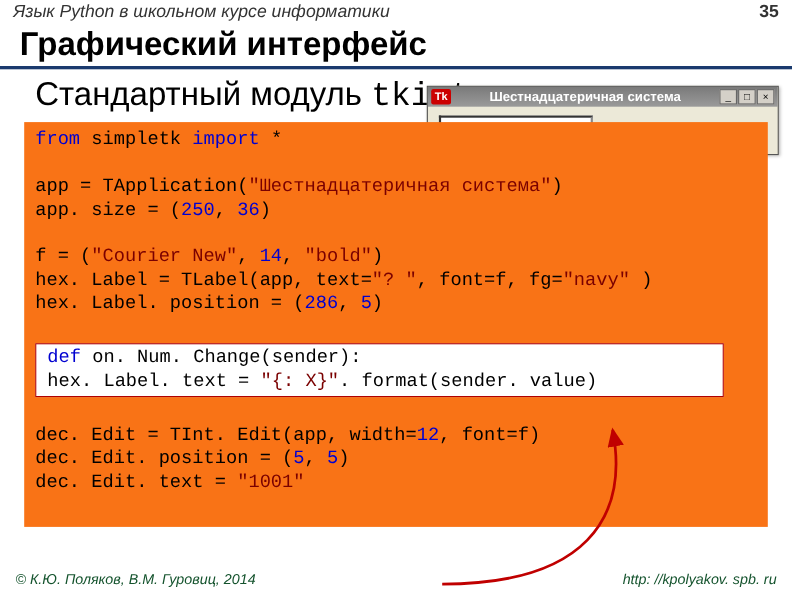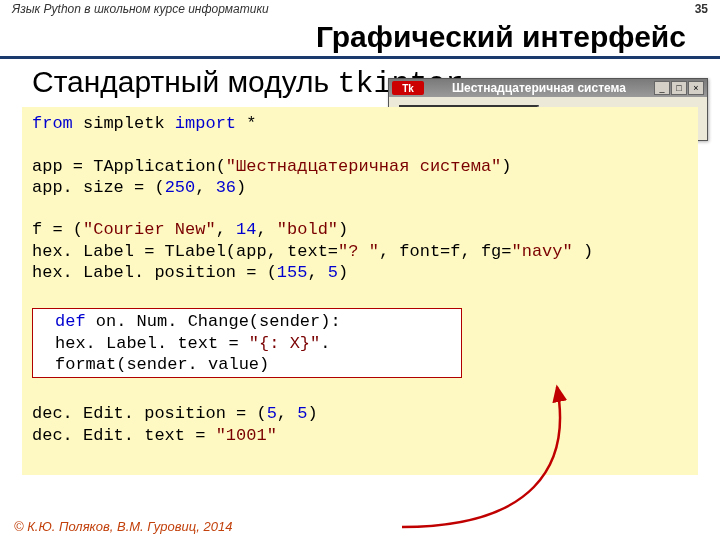--- a/index.html
+++ b/index.html
@@ -10,55 +10,54 @@
     font-family: Arial, sans-serif;
     position: relative;
     overflow: hidden;
   }
   .header-bar {
     display: flex;
     justify-content: space-between;
     align-items: center;
     padding: 2px 12px;
     font-style: italic;
-    font-size: 12px;
+    font-size: 16px;
     color: #333;
   }
   .page-num { font-weight: bold; font-style: normal; }
   .title {
     font-size: 30px;
     font-weight: bold;
-    padding: 2px 34px 2px;
+    padding: 2px 18px 2px;
     border-bottom: 3px solid #1a3a6e;
     margin-bottom: 6px;
-    text-align: right;
   }
   .subtitle {
     font-size: 30px;
     padding: 0 32px 6px;
   }
   .subtitle .mono { font-family: "Courier New", monospace; }
   .code-area {
-    background: #fef9c3;
+    background: #f97316;
     margin: 0 22px;
     padding: 6px 10px 8px;
     font-family: "Courier New", monospace;
     font-size: 17px;
     line-height: 1.25;
     position: relative;
   }
   .kw-blue { color: #0000d0; }
   .num { color: #0000d0; }
   .str { color: #7a0000; }
   .def-box {
     background: #fff;
     border: 1px solid #b00000;
-    padding: 2px 22px;
+    padding: 2px 10px;
     margin: 4px 0;
-    width: 430px;
+    width: 626px;
   }
   
   .tk-window {
     position: absolute;
     top: 78px;
     right: 12px;
     width: 320px;
     border: 1px solid #555;
     font-family: Tahoma, sans-serif;
     font-size: 12px;
@@ -67,21 +66,21 @@
   }
   .tk-titlebar {
     background: linear-gradient(#7a7a7a, #9a9a9a);
     color: #fff;
     display: flex;
     align-items: center;
     padding: 2px 3px;
     gap: 4px;
   }
   .tk-logo {
-    width: 32px; height: 14px;
+    width: 18px; height: 14px;
     background: #c00;
     color: #fff;
     font-size: 10px;
     font-weight: bold;
     display: flex;
     align-items: center;
     justify-content: center;
     border-radius: 2px;
   }
   .tk-title-text { flex: 1; font-weight: bold; font-size: 12px; text-align: center; }
@@ -119,21 +118,21 @@
   }
   .footer-bar {
     position: absolute;
     bottom: 0;
     left: 0; right: 0;
     display: flex;
     justify-content: space-between;
     padding: 4px 14px 6px;
     font-style: italic;
     font-size: 13px;
-    color: #c2410c;
+    color: #14532d;
   }
   
   .arrow-svg {
     position: absolute;
     pointer-events: none;
   }
 </style>
 </head>
 <body>
 
@@ -165,37 +164,39 @@
 </div>
 
 <div class="code-area">
 <div><span class="kw-blue">from</span><span> simpletk </span><span class="kw-blue">import</span><span> *</span></div>
 <div>&nbsp;</div>
 <div><span>app = TApplication(</span><span class="str">"Шестнадцатеричная система"</span><span>)</span></div>
 <div><span>app. size = (</span><span class="num">250</span><span>, </span><span class="num">36</span><span>)</span></div>
 <div>&nbsp;</div>
 <div><span>f = (</span><span class="str">"Courier New"</span><span>, </span><span class="num">14</span><span>, </span><span class="str">"bold"</span><span>)</span></div>
 <div><span>hex. Label = TLabel(app, text=</span><span class="str">"? "</span><span>, font=f, fg=</span><span class="str">"navy"</span><span> )</span></div>
-<div><span>hex. Label. position = (</span><span class="num">155</span><span>, </span><span class="num">5</span><span>)</span></div>
+<div><span>hex. Label. position = (</span><span class="num">286</span><span>, </span><span class="num">5</span><span>)</span></div>
 <div>&nbsp;</div>
 <div class="def-box">
 <div><span class="kw-blue">def</span><span> on. Num. Change(sender):</span></div>
 <div><span>  hex. Label. text = </span><span class="str">"{: X}"</span><span>. format(sender. value)</span></div>
 </div>
 <div>&nbsp;</div>
+<div><span>dec. Edit = TInt. Edit(app, width=</span><span class="num">12</span><span>, font=f)</span></div>
 <div><span>dec. Edit. position = (</span><span class="num">5</span><span>, </span><span class="num">5</span><span>)</span></div>
 <div><span>dec. Edit. text = </span><span class="str">"1001"</span></div>
 <div>&nbsp;</div>
 
 <svg class="arrow-svg" style="left:370px; top:260px; width:220px; height:180px;">
   <defs>
     <marker id="ah" markerWidth="8" markerHeight="8" refX="6" refY="3" orient="auto">
       <path d="M0,0 L7,3 L0,6 Z" fill="#c00000"></path>
     </marker>
   </defs>
   <path d="M 10 160 C 140 160, 180 100, 165 20" stroke="#c00000" stroke-width="2.5" fill="none" marker-end="url(#ah)"></path>
 </svg>
 
 </div>
 
 <div class="footer-bar">
   <span>© К.Ю. Поляков, В.М. Гуровиц, 2014</span>
+  <span>http: //kpolyakov. spb. ru</span>
 </div>
 
 </body></html>

